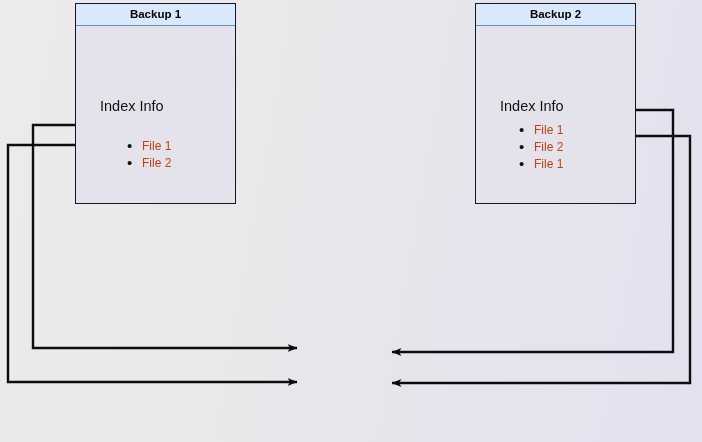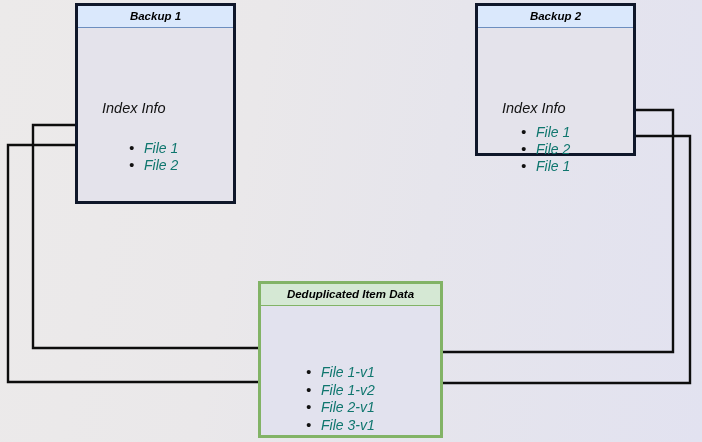--- a/index.html
+++ b/index.html
@@ -25,23 +25,22 @@
     top: 0;
     width: 702px;
     height: 442px;
     pointer-events: none;
   }
 
   
   .node {
     position: absolute;
     box-sizing: border-box;
-    border: 3px solid #0f172a;
+    border: 1px solid #0f172a;
     background: #e4e3eb;
-    font-style: italic;
   }
   .node .node-title {
     box-sizing: border-box;
     height: 22px;
     line-height: 20px;
     text-align: center;
     font-size: 11.5px;
     font-weight: bold;
     color: #000;
     background: #dae8fc;
@@ -70,39 +69,39 @@
     margin-top: 15px;
   }
   .file-list {
     position: absolute;
     margin: 0;
     padding: 0;
     list-style: none;
   }
   .file-list li {
     position: relative;
-    font-size: 14px;
+    font-size: 12px;
     line-height: 17px;
-    color: #0f766e;
+    color: #c2410c;
     white-space: nowrap;
     padding-left: 15px;
   }
   .file-list li::before {
     content: "\2022";
     position: absolute;
     left: 0;
     top: -1px;
     font-size: 15px;
     line-height: 17px;
     color: #111;
   }
 
   
   #backup1  { left: 75px;  top: 3px;   width: 161px; height: 201px; }
-  #backup2  { left: 475px; top: 3px;   width: 161px; height: 153px; }
+  #backup2  { left: 475px; top: 3px;   width: 161px; height: 201px; }
   #dedup    { left: 258px; top: 281px; width: 185px; height: 157px; }
 
   #backup1 .index-label { left: 24px;  top: 57px; }
   #backup2 .index-label { left: 24px;  top: 57px; }
 
   #backup1 .file-list { left: 51px; top: 112px; }
   #backup2 .file-list { left: 43px; top: 96px; }
   #dedup   .file-list { left: 45px;  top: 58px; }
   #dedup   .file-list li { line-height: 17.5px; }
 </style>
@@ -149,25 +148,14 @@
     <div class="node-body">
       <div class="index-label">Index Info</div>
       <ul class="file-list">
         <li>File 1</li>
         <li>File 2</li>
         <li>File 1</li>
       </ul>
     </div>
   </div>
 
-  <div class="node green" id="dedup">
-    <div class="node-title">Deduplicated Item Data</div>
-    <div class="node-body">
-      <ul class="file-list">
-        <li>File 1-v1</li>
-        <li>File 1-v2</li>
-        <li>File 2-v1</li>
-        <li>File 3-v1</li>
-      </ul>
-    </div>
-  </div>
 
 </div>
 
 </body></html>

